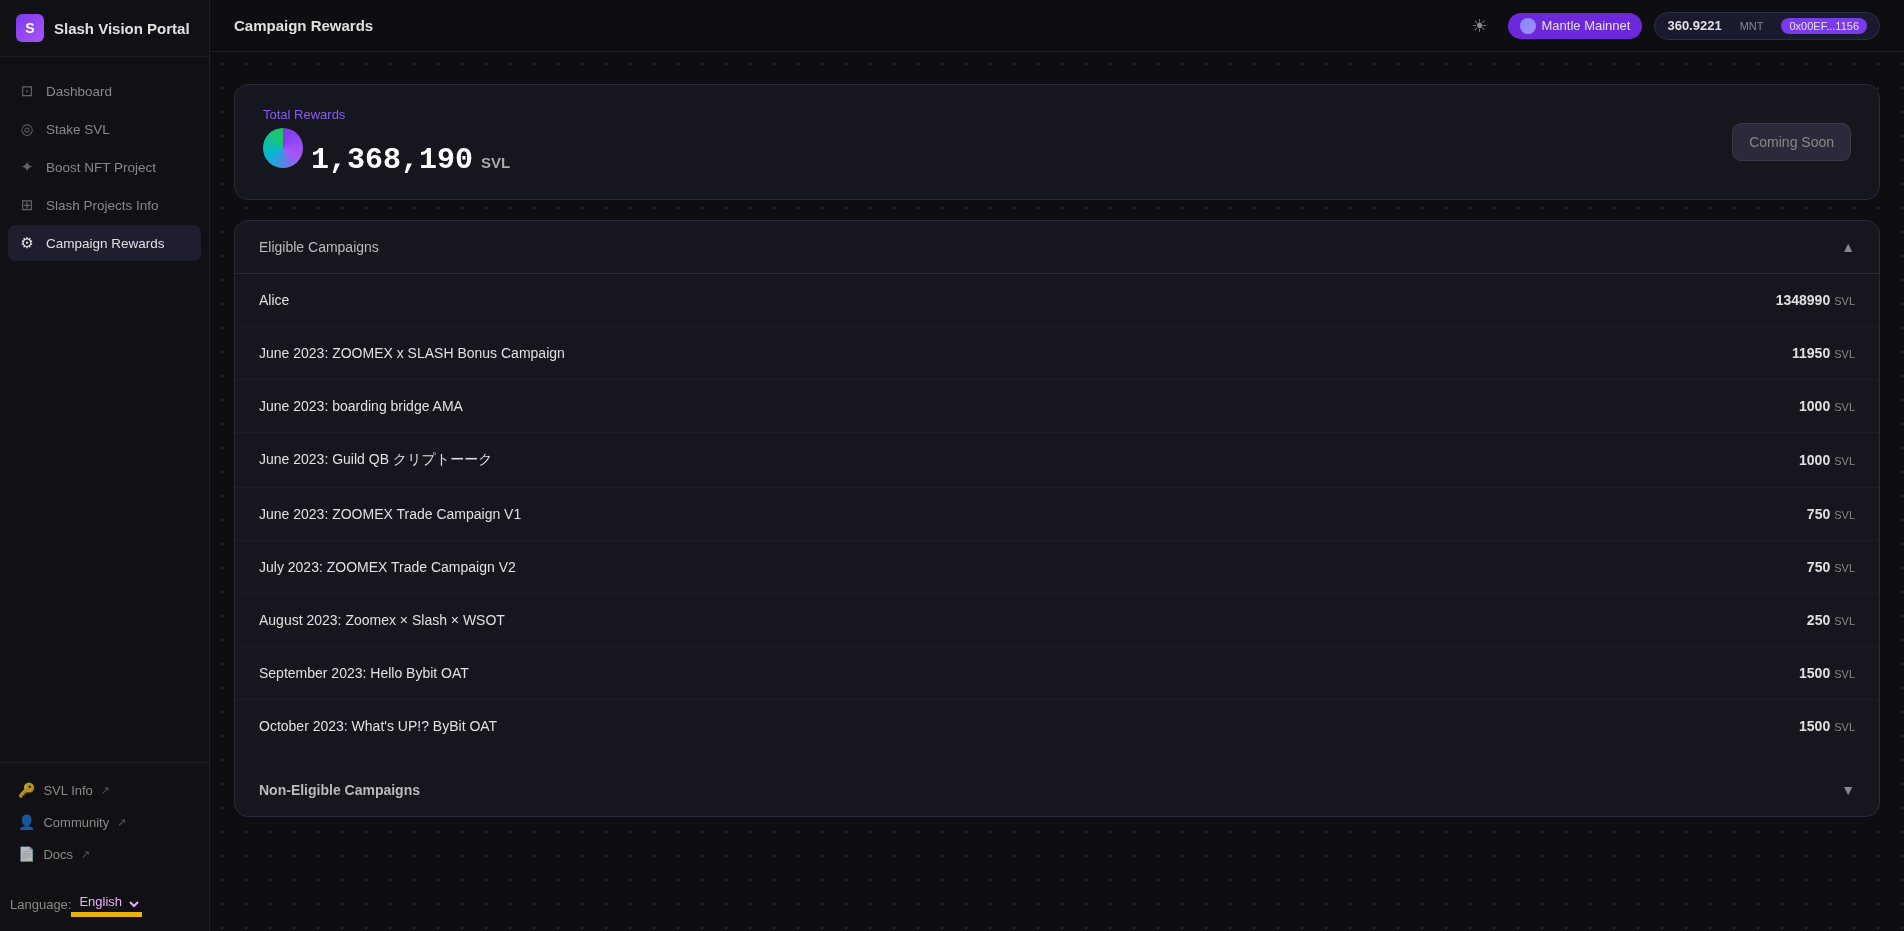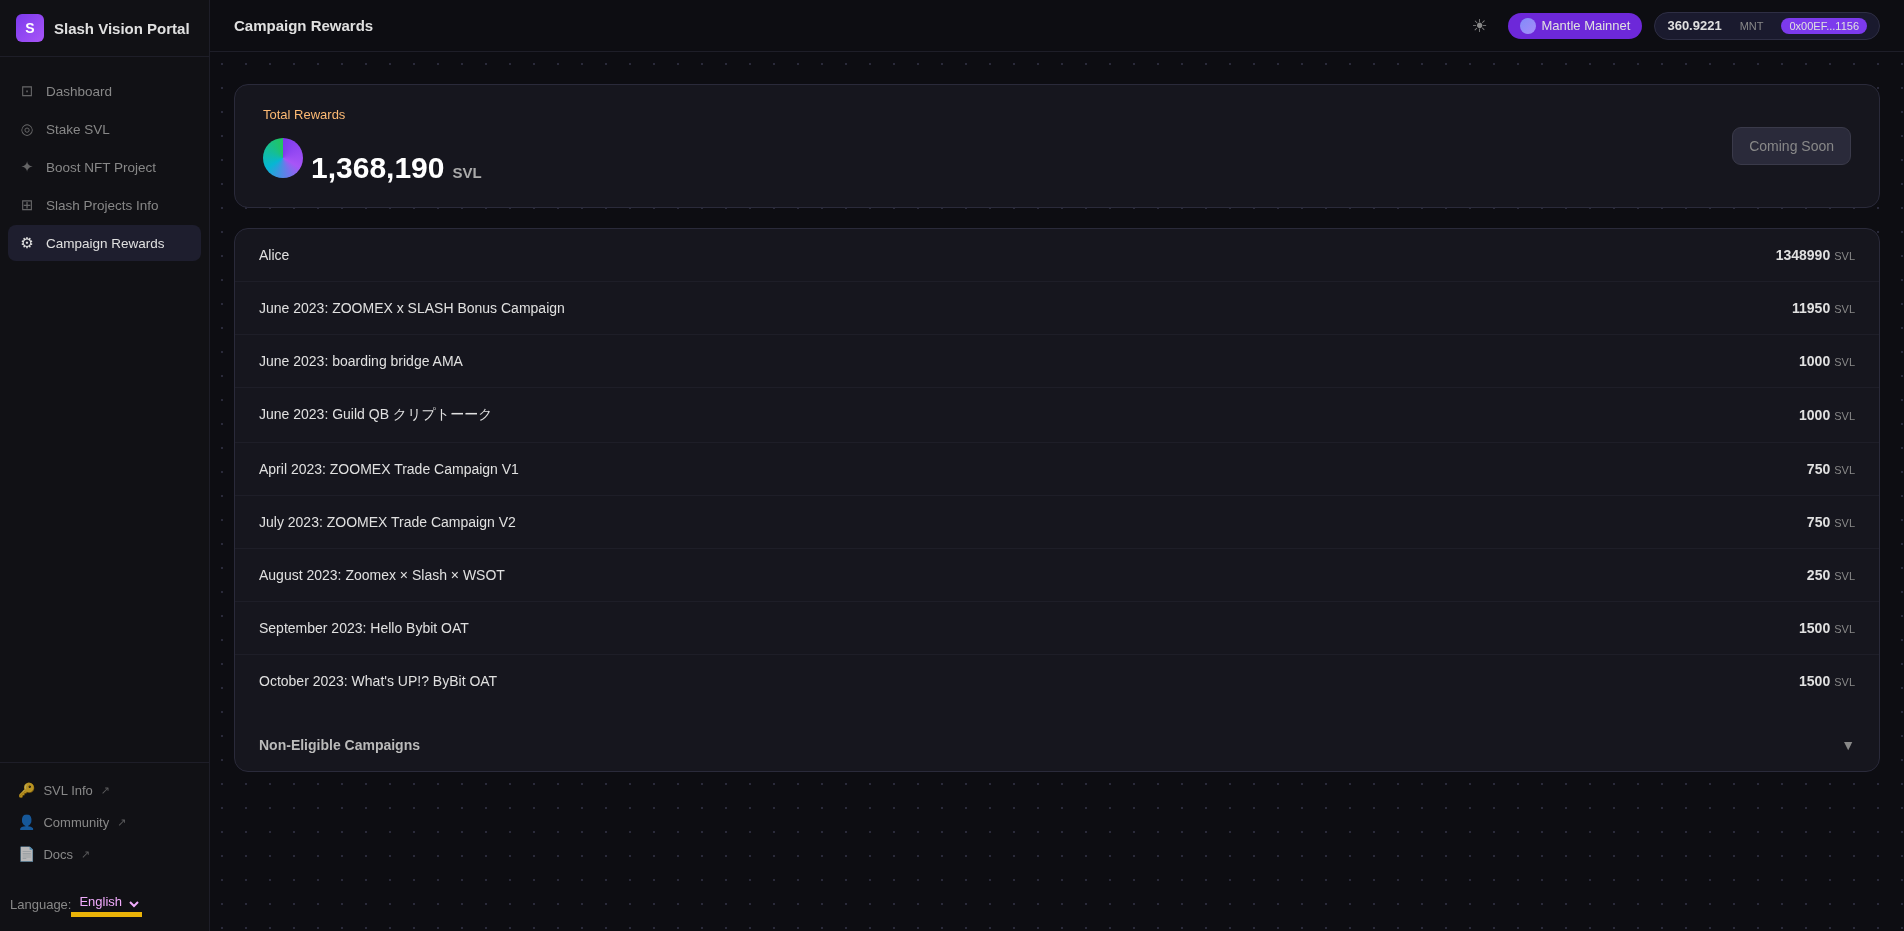--- a/index.html
+++ b/index.html
@@ -220,42 +220,43 @@
       justify-content: space-between;
       margin-bottom: 20px;
     }
     .rewards-left {
       display: flex;
       align-items: center;
       gap: 16px;
     }
     .rewards-label {
       font-size: 13px;
-      color: #fdba74;
-      margin-bottom: 16px;
+      color: #8b5cf6;
+      margin-bottom: 6px;
     }
     .rewards-amount {
       display: flex;
       align-items: baseline;
       gap: 8px;
     }
     .svl-logo {
       width: 40px;
       height: 40px;
       border-radius: 50%;
       background: conic-gradient(#7c3aed 0%, #a855f7 33%, #06b6d4 66%, #22c55e 100%);
       display: flex;
       align-items: center;
       justify-content: center;
       font-size: 18px;
     }
     .amount-number {
       font-size: 30px;
       font-weight: 700;
       color: #ffffff;
+      font-family: Liberation Mono, monospace;
     }
     .amount-unit {
       font-size: 15px;
       color: #aaa;
       font-weight: 600;
     }
     .coming-soon-btn {
       background: #2a2a3a;
       border: 1px solid #3a3a4a;
       border-radius: 9px;
@@ -423,20 +424,24 @@
             <div class="svl-logo"></div>
             <span class="amount-number">1,368,190</span>
             <span class="amount-unit">SVL</span>
           </div>
         </div>
       </div>
       <button class="coming-soon-btn">Coming Soon</button>
     </div>
 
     <div class="campaigns-card">
+      <div class="campaigns-header">
+        <span class="campaigns-header-title">Eligible Campaigns</span>
+        <span class="chevron">▲</span>
+      </div>
       <div id="eligible-list">
 
       <div class="campaign-row">
       <span class="campaign-name">Alice</span>
       <span class="campaign-amount">
         1348990<span class="campaign-unit">SVL</span>
       </span>
     </div>
           <div class="campaign-row">
       <span class="campaign-name">June 2023: ZOOMEX x SLASH Bonus Campaign</span>
@@ -450,21 +455,21 @@
         1000<span class="campaign-unit">SVL</span>
       </span>
     </div>
           <div class="campaign-row">
       <span class="campaign-name">June 2023: Guild QB クリプトーーク</span>
       <span class="campaign-amount">
         1000<span class="campaign-unit">SVL</span>
       </span>
     </div>
           <div class="campaign-row">
-      <span class="campaign-name">April 2023: ZOOMEX Trade Campaign V1</span>
+      <span class="campaign-name">June 2023: ZOOMEX Trade Campaign V1</span>
       <span class="campaign-amount">
         750<span class="campaign-unit">SVL</span>
       </span>
     </div>
           <div class="campaign-row">
       <span class="campaign-name">July 2023: ZOOMEX Trade Campaign V2</span>
       <span class="campaign-amount">
         750<span class="campaign-unit">SVL</span>
       </span>
     </div>

